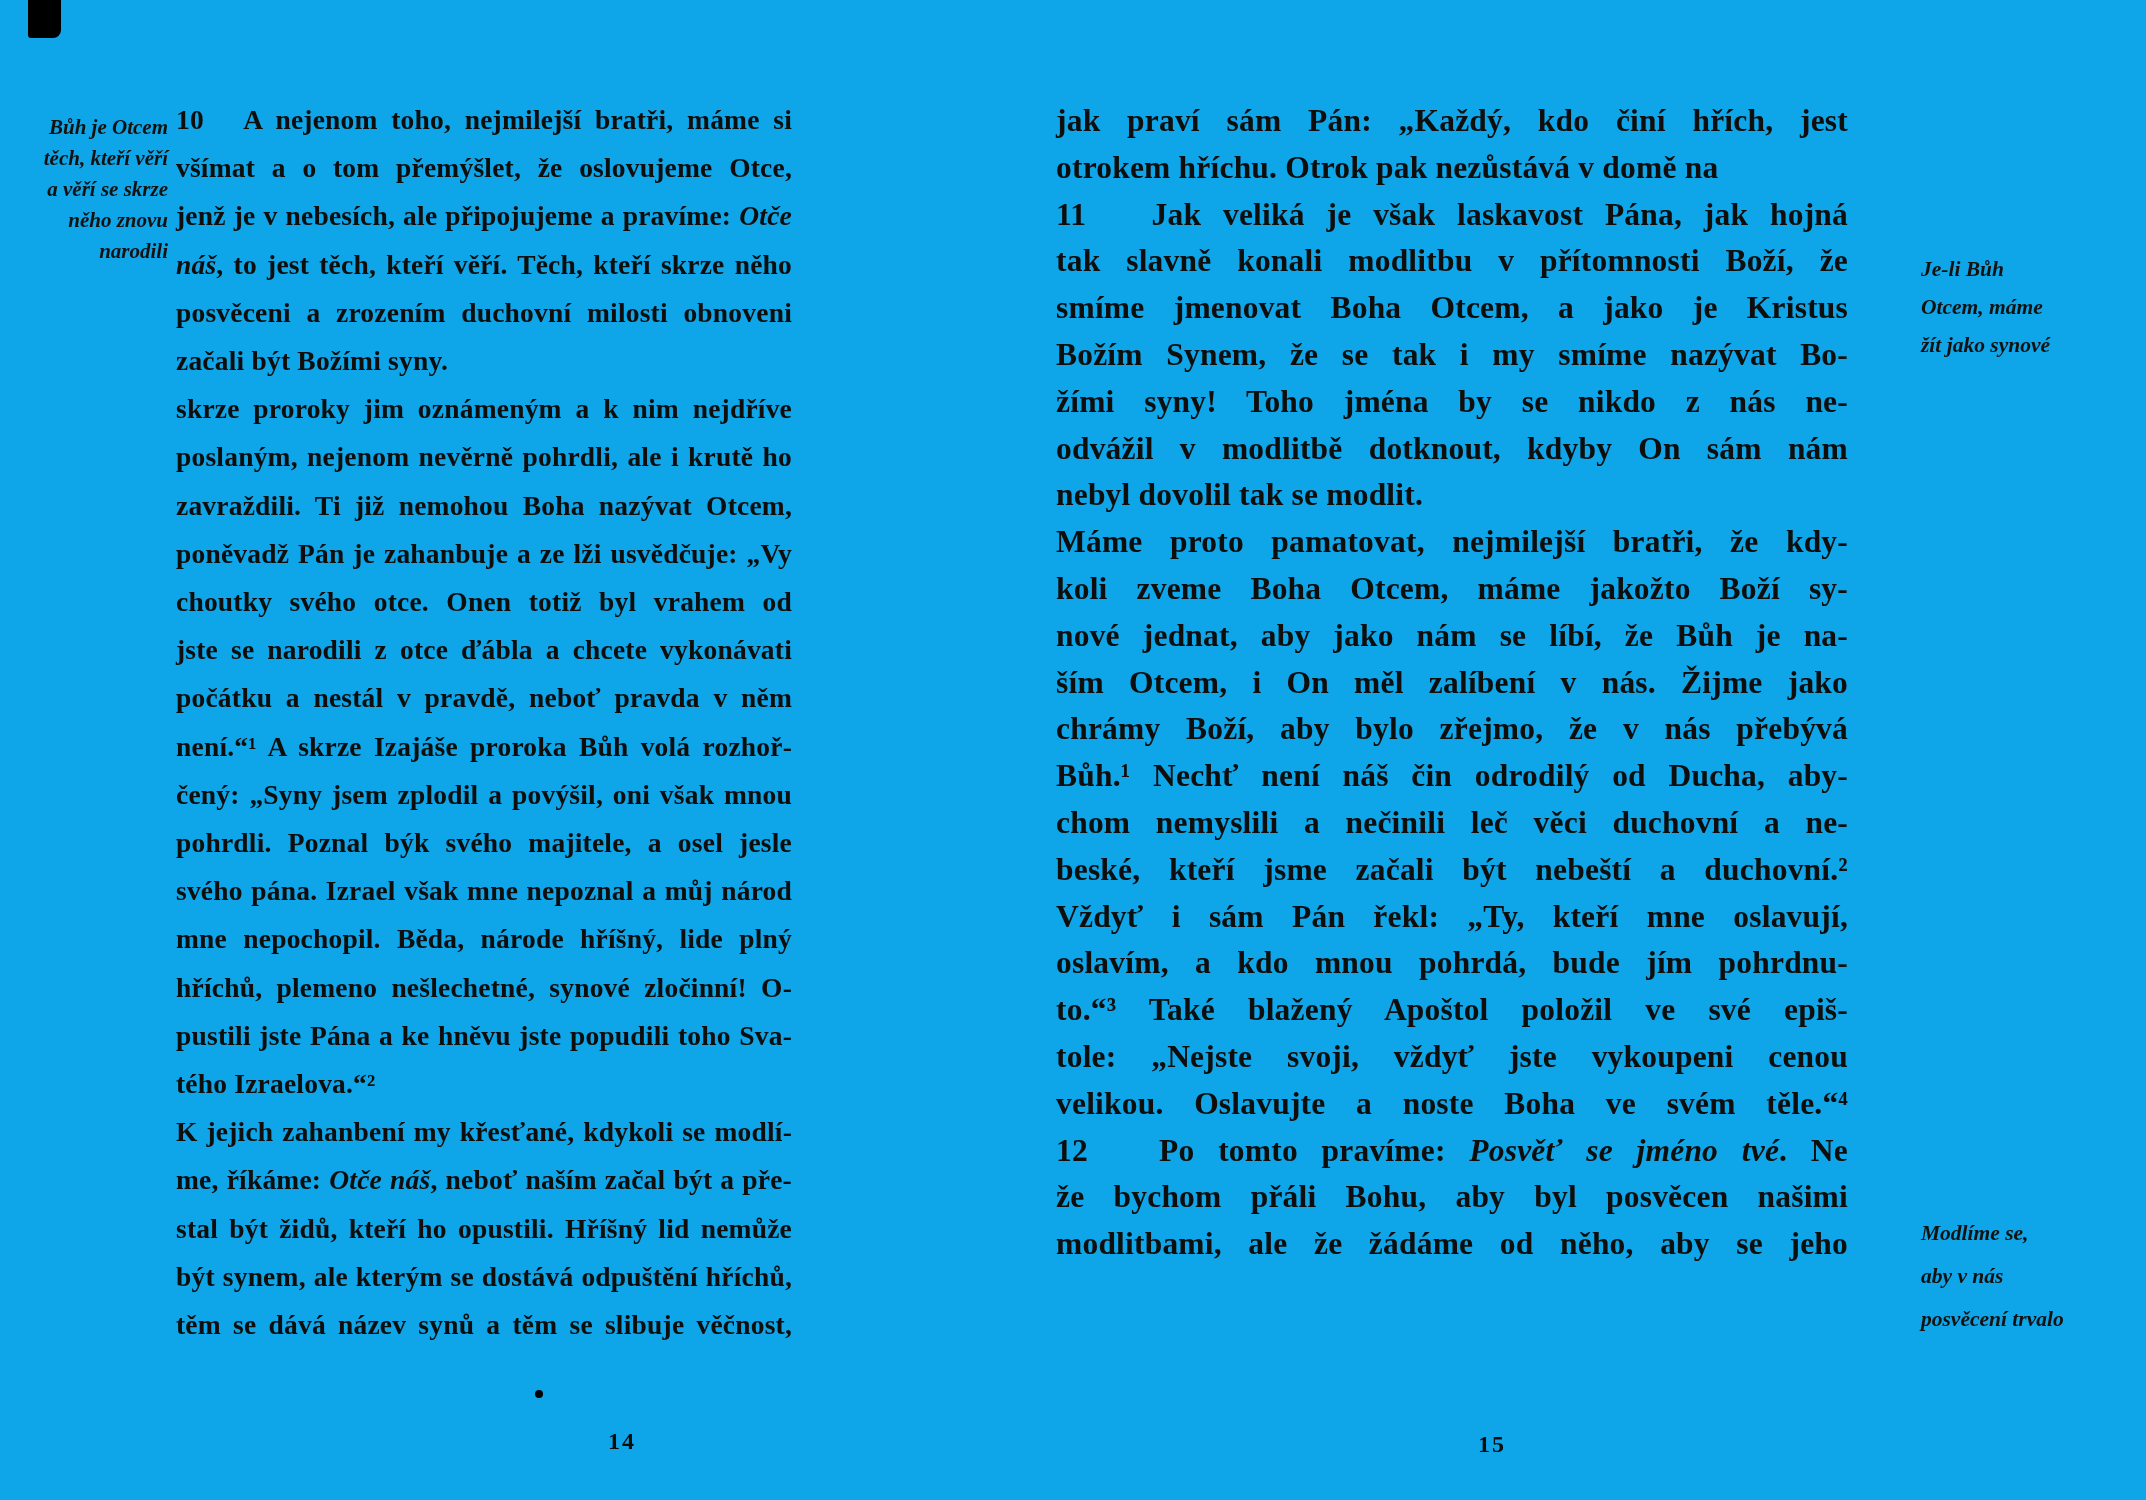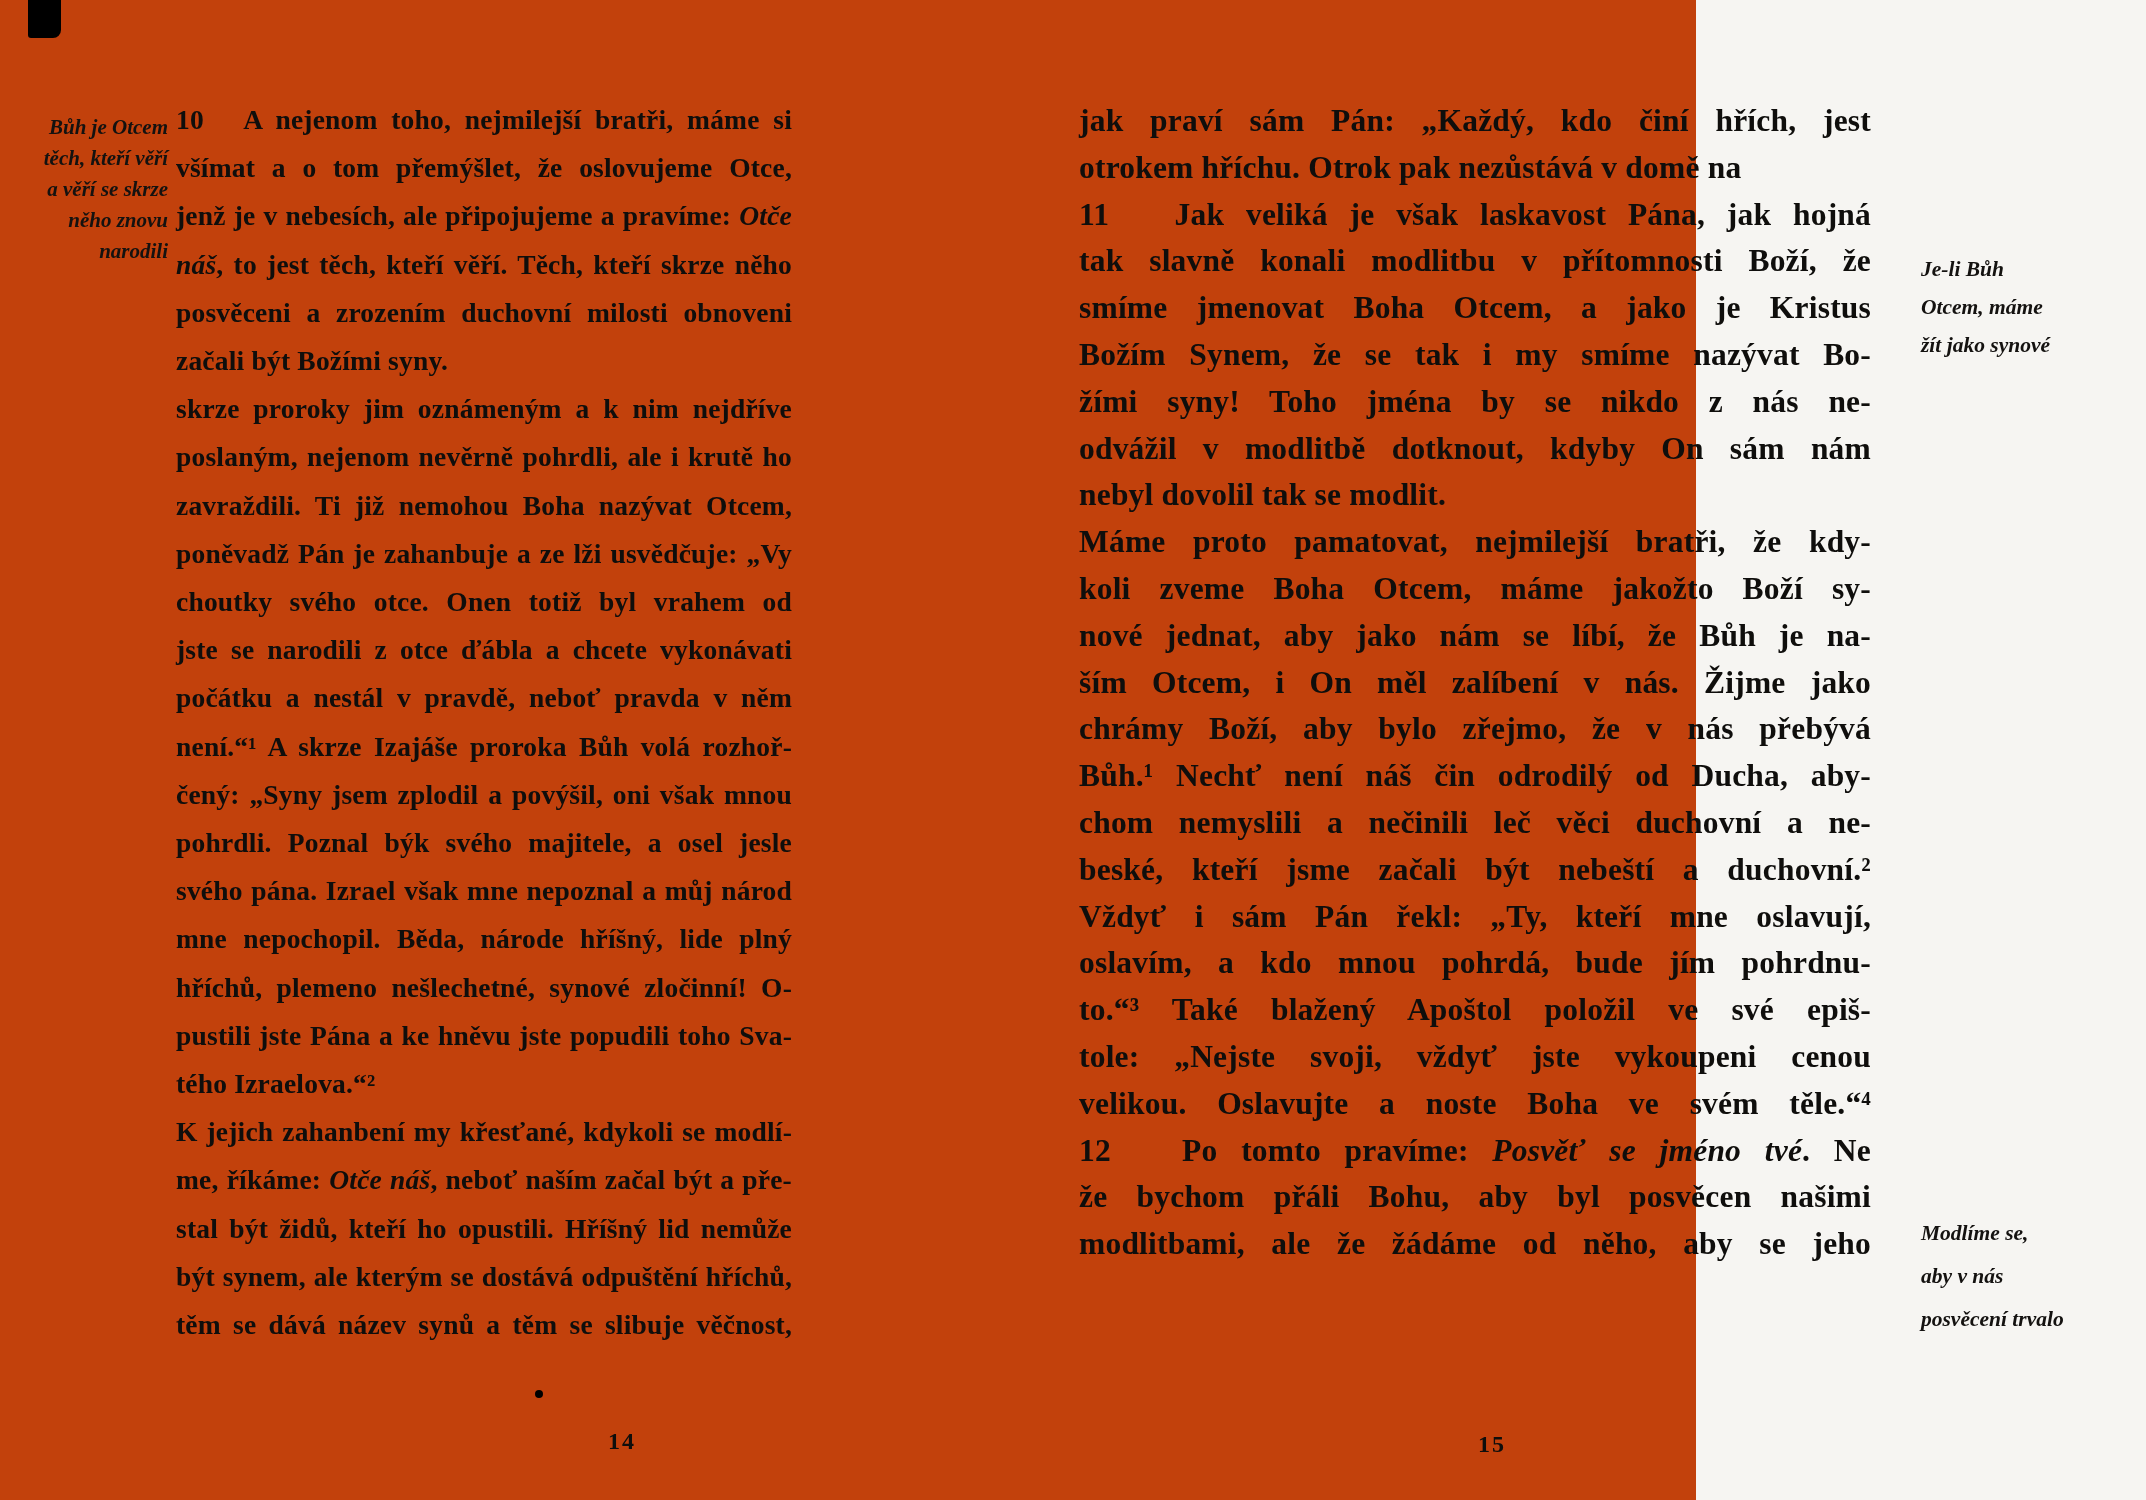--- a/index.html
+++ b/index.html
@@ -5,22 +5,22 @@
   html, body { margin: 0; padding: 0; }
   body {
     width: 2146px; height: 1500px;
     background: #f6f5f2;
     font-family: "Liberation Serif", serif;
     color: #0f0e0c;
     overflow: hidden;
   }
   .spread {
     position: relative;
-    width: 1696px; height: 1500px;
-    background: #c2410c;
+    width: 2146px; height: 1500px;
+    background: #0ea5e9;
   }
 
   
   .artifact-corner {
     position: absolute; left: 28px; top: 0;
     width: 33px; height: 38px;
     background: #000;
     border-radius: 0 0 8px 3px;
   }
   .artifact-dot {
@@ -29,21 +29,21 @@
     background: #000; border-radius: 50%;
   }
 
   
   .col {
     position: absolute;
     font-weight: 700;
     letter-spacing: 0.2px;
   }
   .col-left  { left: 176px;  top: 96px; width: 616px; font-size: 27.5px; line-height: 48.2px; }
-  .col-right { left: 1079px; top: 98px; width: 792px; font-size: 31.5px; line-height: 46.8px; }
+  .col-right { left: 1056px; top: 98px; width: 792px; font-size: 31.5px; line-height: 46.8px; }
 
   .line {
     text-align: justify;
     text-align-last: justify;
     white-space: normal;
   }
   .flush-last .line:last-child { text-align-last: left; }
 
   
   .note {

